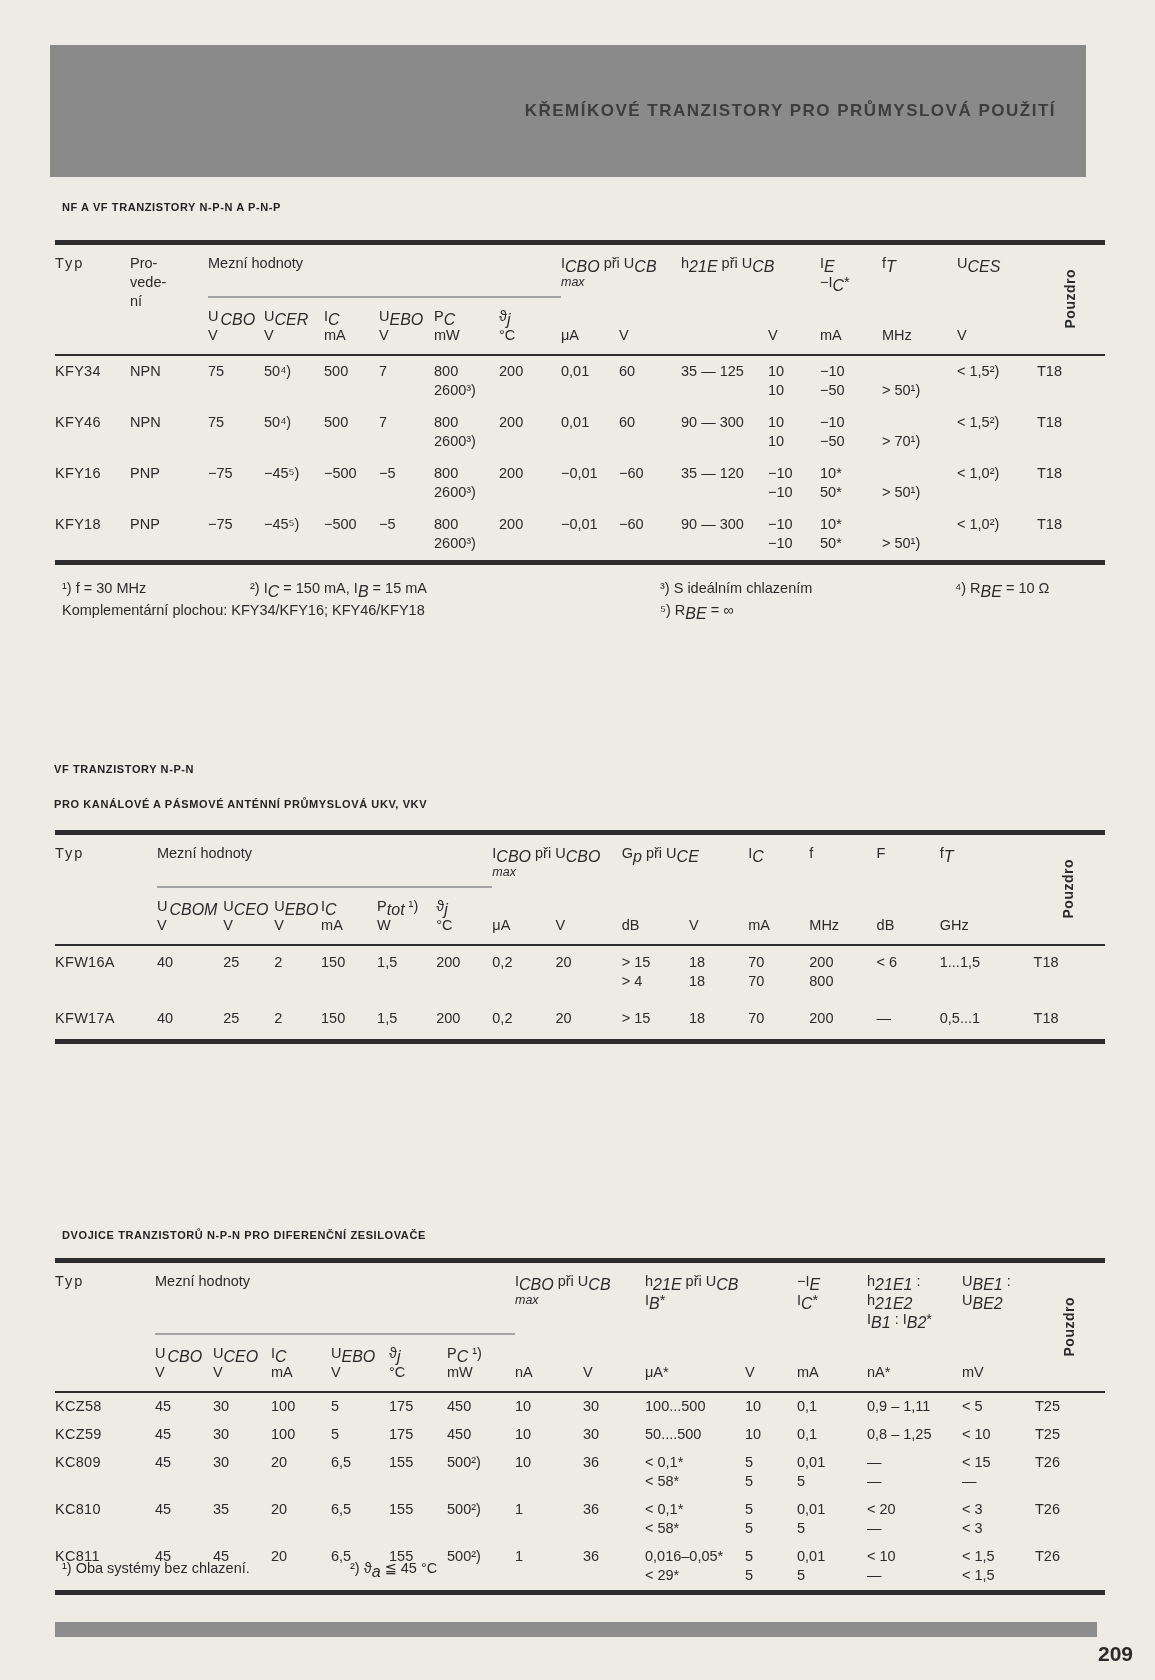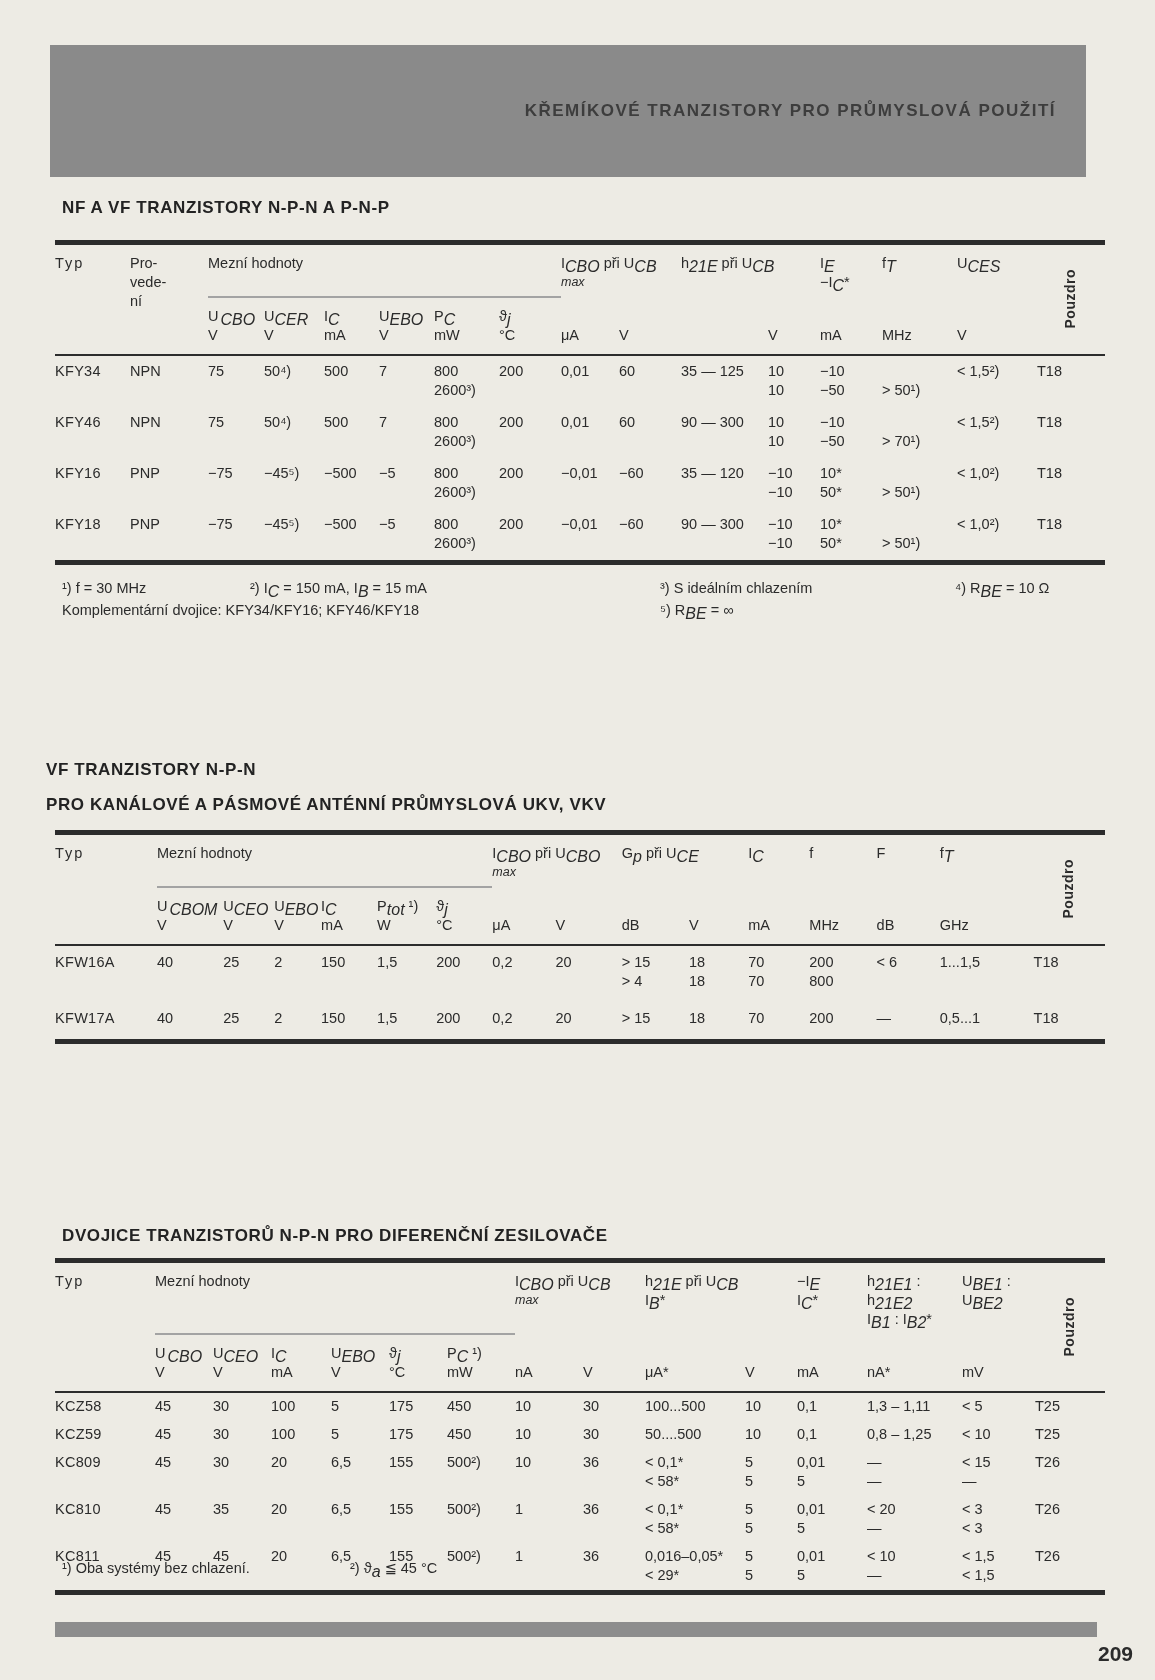--- a/index.html
+++ b/index.html
@@ -19,25 +19,25 @@
     background:#8a8a8a;
     display:flex;align-items:center;justify-content:flex-end;
     padding-right:30px;box-sizing:border-box;
   }
   .banner-title{
     font-weight:bold;font-size:17px;letter-spacing:1.5px;color:#3d3d3d;
   }
 
   
   .sec-title{
-    position:absolute;font-weight:bold;font-size:17px;letter-spacing:.6px;color:#232323;
+    position:absolute;font-weight:bold;font-size:11px;letter-spacing:.6px;color:#232323;
     margin:0;line-height:35px;white-space:nowrap;
   }
   .s1t{left:62px;top:190px;}
-  .s2t{left:46px;top:752px;}
+  .s2t{left:54px;top:752px;}
   .s3t{left:62px;top:1218px;}
 
   
   table.dt{
     position:absolute;border-collapse:collapse;table-layout:fixed;
     border-top:5px solid #2c2c2c;border-bottom:5px solid #2c2c2c;
     font-size:14.5px;color:#2b2b2b;
   }
   .t1{left:55px;top:240px;width:1050px;}
   .t2{left:55px;top:830px;width:1050px;}
@@ -402,21 +402,21 @@
             <div class="ln">T18</div>
           </td>
         </tr>
       </tbody>
     </table>
   <div class="fns fns1">
     <span class="fn" style="left:0;top:0">¹) f = 30 MHz</span>
     <span class="fn" style="left:188px;top:0">²) I<sub>C</sub> = 150 mA, I<sub>B</sub> = 15 mA</span>
     <span class="fn" style="left:598px;top:0">³) S ideálním chlazením</span>
     <span class="fn" style="left:893px;top:0">⁴) R<sub>BE</sub> = 10 Ω</span>
-    <span class="fn" style="left:0;top:22px">Komplementární dvojice: KFY34/KFY16; KFY46/KFY18</span>
+    <span class="fn" style="left:0;top:22px">Komplementární plochou: KFY34/KFY16; KFY46/KFY18</span>
     <span class="fn" style="left:598px;top:22px">⁵) R<sub>BE</sub> = ∞</span>
   </div>
 
   <h2 class="sec-title s2t">
     <span style="display:block">VF TRANZISTORY N-P-N</span>
     <span style="display:block">PRO KANÁLOVÉ A PÁSMOVÉ ANTÉNNÍ PRŮMYSLOVÁ UKV, VKV</span>
   </h2>
   <table class="dt t2">
       <colgroup>
         <col style="width: 100px;">
@@ -754,21 +754,21 @@
           <td>
             <div class="ln">100...500</div>
           </td>
           <td>
             <div class="ln">10</div>
           </td>
           <td>
             <div class="ln">0,1</div>
           </td>
           <td>
-            <div class="ln">1,3 – 1,11</div>
+            <div class="ln">0,9 – 1,11</div>
           </td>
           <td>
             <div class="ln">&lt; 5</div>
           </td>
           <td>
             <div class="ln">T25</div>
           </td>
         </tr>
         <tr>
           <td>

